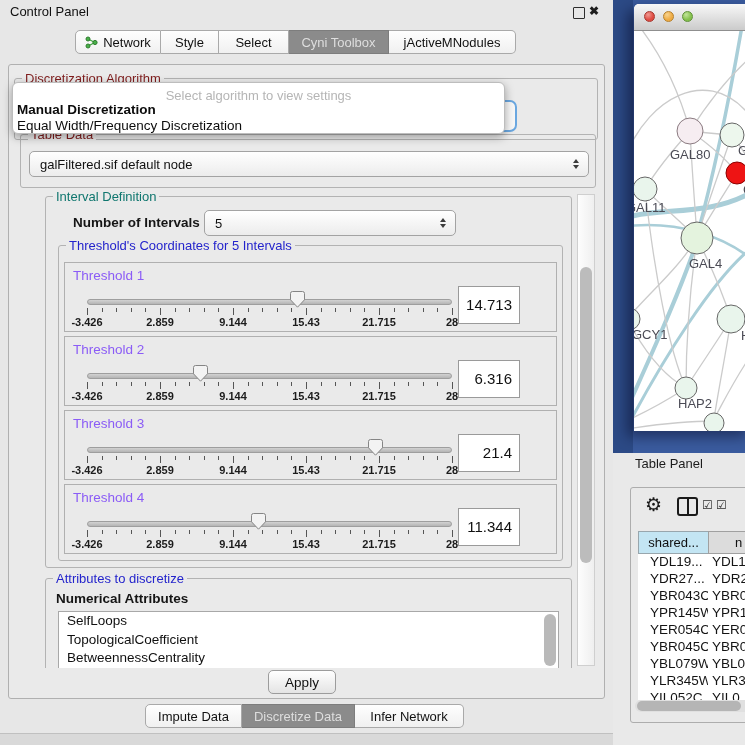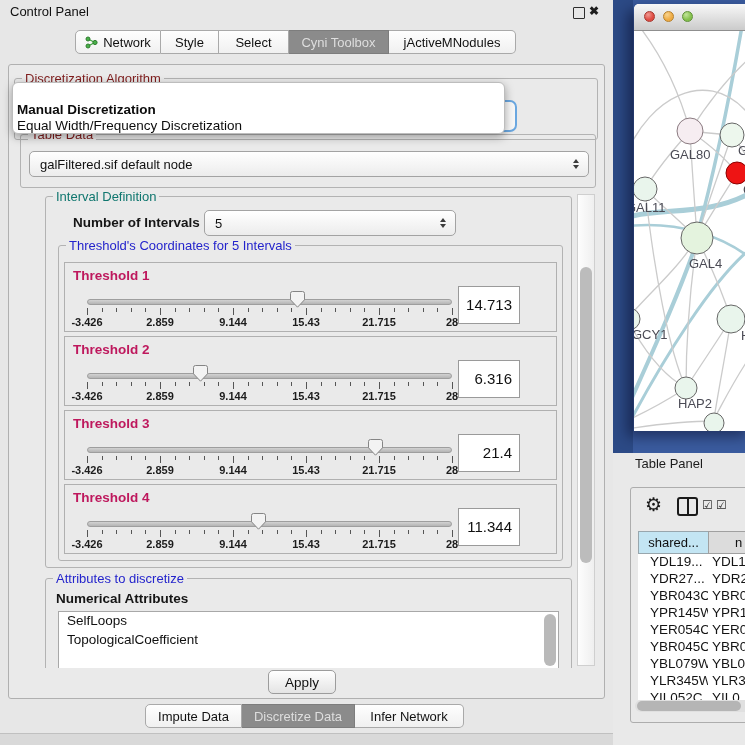--- a/index.html
+++ b/index.html
@@ -43,21 +43,21 @@
   .popup-it.sel{font-weight:bold;top:19px;}
   .popup-it.opt2{top:35px;}
   
   .scrollpane{position:absolute;left:14px;top:190px;width:562px;height:478px;overflow:hidden;}
   .vsb{position:absolute;left:577px;top:194px;width:18px;height:472px;background:linear-gradient(to right,#fdfdfd,#efefef);
        border:1px solid #cfcfcf;box-sizing:border-box;}
   .vsb-thumb{position:absolute;left:2px;top:72px;width:12px;height:296px;background:#bcbcbc;border-radius:6px;}
   
   .noi-label{position:absolute;left:27px;top:18px;font-size:13.5px;font-weight:bold;color:#151515;}
   .thr-panel{position:absolute;left:5px;width:493px;height:70px;border:1px solid #b0b0b0;background:#eaeaea;box-sizing:border-box;}
-  .thr-label{position:absolute;left:8px;top:5px;font-size:13.5px;font-weight:bold;color:#be185d;}
+  .thr-label{position:absolute;left:8px;top:5px;font-size:13.5px;font-weight:normal;color:#8b5cf6;}
   .sl-track{position:absolute;left:22px;top:36px;width:365px;height:6px;background:linear-gradient(#d2d2d2,#b4b4b4);
             border:1px solid #9e9e9e;border-radius:4px;box-sizing:border-box;}
   .sl-thumb{position:absolute;top:28px;}
   .sl-ticks{position:absolute;left:22px;top:45px;width:365px;height:8px;}
   .sl-ticks i{position:absolute;top:0;width:1px;background:#555;}
   .sl-labels{position:absolute;left:22px;top:53px;width:365px;height:12px;}
   .sl-labels b{position:absolute;transform:translateX(-50%);font-size:11px;font-weight:bold;color:#1c1c1c;white-space:nowrap;}
   .thr-value{position:absolute;left:393px;top:23px;width:62px;height:38px;background:#fff;border:1px solid #9a9a9a;
              box-sizing:border-box;font-size:15px;text-align:right;line-height:36px;padding-right:7px;color:#111;}
   
@@ -142,20 +142,21 @@
       </div>
 
     <div class="outerpanel"></div>
 
     <div class="gb" style="left:14px;top:78px;width:584px;height:62px;">
       <span class="lg">Discretization Algorithm</span>
     </div>
     <div class="algo-focus"></div>
 
     <div class="popup">
+      <div class="popup-hint">Select algorithm to view settings</div>
       <div class="popup-it sel">Manual Discretization</div>
       <div class="popup-it opt2">Equal Width/Frequency Discretization</div>
     </div>
 
     <div class="gb" style="left:20px;top:134px;width:576px;height:54px;">
       <span class="lg">Table Data</span>
       <div class="combo" style="left:8px;top:16px;width:560px;">
         <span>galFiltered.sif default node</span>
         <span class="stepper">
             <i class="up"></i>
@@ -359,20 +360,21 @@
         </div>
       </div>
 
       <div class="gb" style="left:31px;top:388px;width:527px;height:130px;">
         <span class="lg blue">Attributes to discretize</span>
         <span class="attr-title">Numerical Attributes</span>
         <div class="listbox">
           <div id="attr-list">
               <div class="it">SelfLoops</div>
               <div class="it">TopologicalCoefficient</div>
+              <div class="it">BetweennessCentrality</div>
             </div>
           <div class="ls-sb"></div>
         </div>
       </div>
 
     </div>
 
     <div class="vsb">
       <div class="vsb-thumb"></div>
     </div>

